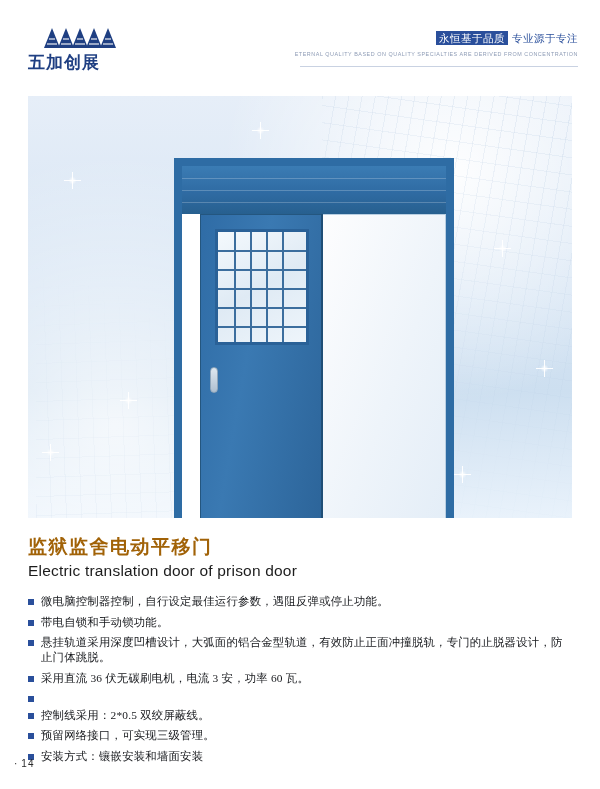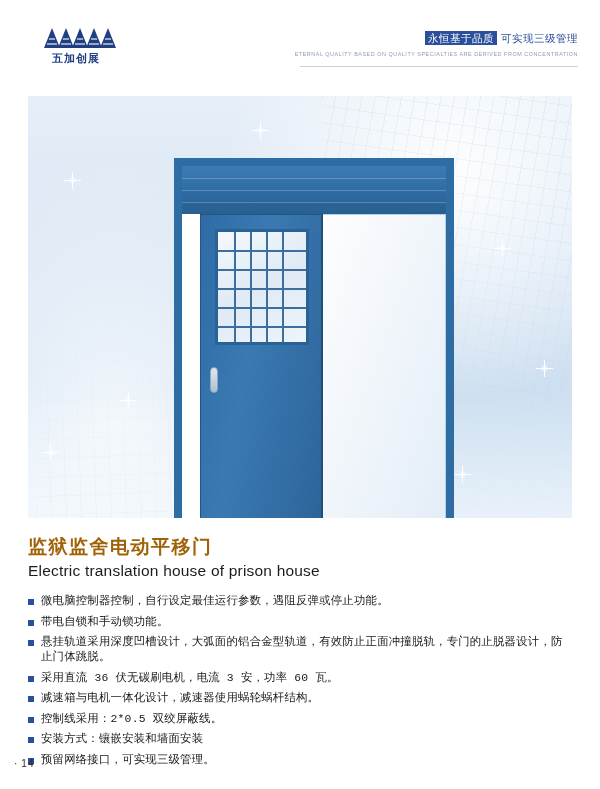--- a/index.html
+++ b/index.html
@@ -32,26 +32,25 @@
   .logo-mark {
     width: 74px;
     height: 22px;
     margin-left: 14px;
     position: relative;
   }
   .logo-mark svg { display:block; }
   .logo-text {
     margin-top: 3px;
     font-family: "DejaVu Sans", sans-serif;
-    font-size: 11px;
+    font-size: 17px;
     font-weight: bold;
     color: #1f3f82;
     letter-spacing: 1px;
     white-space: nowrap;
-    margin-left: 24px;
   }
   .header-right {
     position: absolute;
     right: 22px;
     top: 32px;
     text-align: right;
   }
   .hr-line1 {
     font-family: "DejaVu Sans", sans-serif;
     font-size: 10.5px;
@@ -259,21 +258,21 @@
     margin-bottom: 5.5px;
   }
   .feature .sq {
     width: 6px; height: 6px;
     background: #2a4f9b;
     margin-top: 5px;
     margin-right: 7px;
     flex: 0 0 auto;
   }
   .feature .txt {
-    font-family: Liberation Mono, monospace;
+    font-family: Liberation Serif, serif;
     font-size: 11.4px;
     color: #16181c;
     line-height: 15px;
     letter-spacing: 0.2px;
   }
 
   
   .footer {
     position: absolute;
     left: 14px;
@@ -314,21 +313,21 @@
           <line x1="49" y1="13" x2="55" y2="13"></line>
           <line x1="63" y1="13" x2="69" y2="13"></line>
         </g>
       </svg>
     </div>
     <div class="logo-text">五加创展</div>
   </div>
 
   <div class="header-right">
     <div class="hr-line1">
-      <span class="hl">永恒基于品质</span><span>可实现三级管理</span>
+      <span class="hl">永恒基于品质</span><span>专业源于专注</span>
     </div>
     <div class="hr-line2">ETERNAL QUALITY BASED ON QUALITY   SPECIALTIES ARE DERIVED FROM CONCENTRATION</div>
   </div>
 
   <div class="header-rule"></div>
 </div>
 
 <div class="hero">
   <div class="sky"></div>
   <div class="bldg"></div>
@@ -367,52 +366,51 @@
     </div>
 
     <div class="leaf-right"></div>
     <div class="leaf-seam"></div>
 
     <div class="model-label">JY-JSM-1</div>
   </div>
 </div>
 
 <div class="title-cn">监狱监舍电动平移门</div>
-<div class="title-en">Electric translation house of prison house</div>
+<div class="title-en">Electric translation door of prison door</div>
 
 <div class="features">
   <div class="feature">
     <span class="sq"></span>
     <span class="txt">微电脑控制器控制，自行设定最佳运行参数，遇阻反弹或停止功能。</span>
   </div>
   <div class="feature">
     <span class="sq"></span>
     <span class="txt">带电自锁和手动锁功能。</span>
   </div>
   <div class="feature">
     <span class="sq"></span>
     <span class="txt">悬挂轨道采用深度凹槽设计，大弧面的铝合金型轨道，有效防止正面冲撞脱轨，专门的止脱器设计，防止门体跳脱。</span>
   </div>
   <div class="feature">
     <span class="sq"></span>
     <span class="txt">采用直流 36 伏无碳刷电机，电流 3 安，功率 60 瓦。</span>
   </div>
   <div class="feature">
     <span class="sq"></span>
-    <span class="txt">减速箱与电机一体化设计，减速器使用蜗轮蜗杆结构。</span>
   </div>
   <div class="feature">
     <span class="sq"></span>
     <span class="txt">控制线采用：2*0.5 双绞屏蔽线。</span>
   </div>
   <div class="feature">
     <span class="sq"></span>
+    <span class="txt">预留网络接口，可实现三级管理。</span>
+  </div>
+  <div class="feature">
+    <span class="sq"></span>
     <span class="txt">安装方式：镶嵌安装和墙面安装</span>
-  </div>
-  <div class="feature">
-    <span class="sq"></span>
-    <span class="txt">预留网络接口，可实现三级管理。</span>
   </div>
 </div>
 
 <div class="footer">
   <span class="dot">·</span><span>14</span>
 </div>
 
 </body></html>

